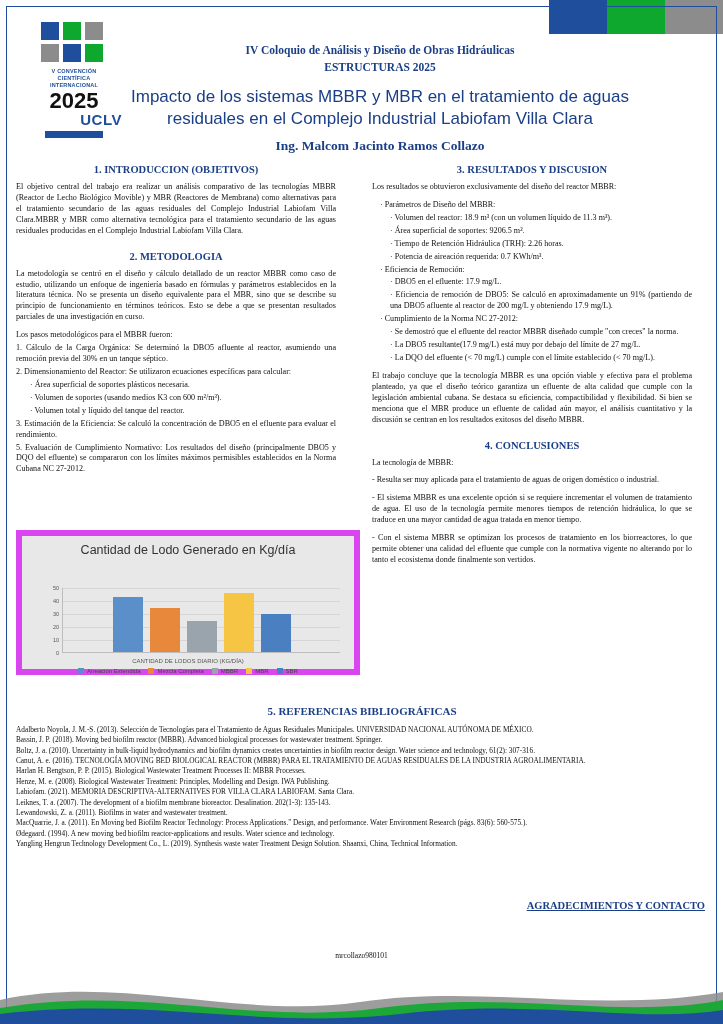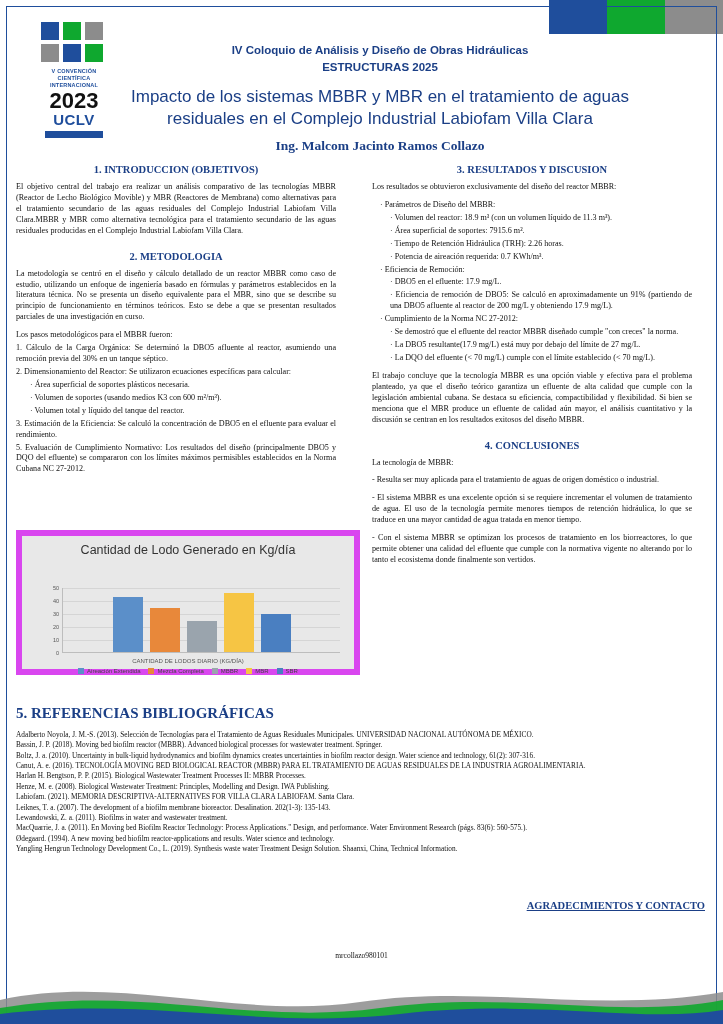--- a/index.html
+++ b/index.html
@@ -37,28 +37,28 @@
     font-family:"Liberation Sans", sans-serif;
     font-size:5.5px; color:#1f4e9c; font-weight:bold; line-height:1.25;
     margin-top:2px; letter-spacing:.2px;
   }
   .logo-year {
     font-family:"Liberation Sans", sans-serif;
     font-weight:bold; font-size:22px; color:#111; line-height:1; margin-top:1px;
   }
   .logo-uclv {
     font-family:"Liberation Sans", sans-serif;
-    font-weight:bold; font-size:15px; color:#1f4e9c; line-height:1; letter-spacing:.5px;
+    font-weight:bold; font-size:15px; color:#1f4e9c; line-height:1; letter-spacing:.5px;text-align:right;
   }
   .logo-bar { width:58px; height:7px; background:#1f4e9c; margin:4px auto 0; }
 
   
   .hdr { position:absolute; left:120px; top:42px; width:520px; text-align:center; }
   .hdr-line1 {
-    font-family:Liberation Sans, sans-serif; font-weight:bold;
+    font-family:Liberation Serif, serif; font-weight:bold;
     font-size:11.5px; color:#1b3f86; line-height:1.5;
   }
   .hdr-title {
     font-family:"Liberation Sans", sans-serif;
     font-size:17px; color:#1b3f86; line-height:1.35; margin-top:9px;
   }
   .hdr-author {
     font-family:"Liberation Serif", serif; font-weight:bold;
     font-size:13.5px; color:#1b3f86; margin-top:7px;
   }
@@ -108,22 +108,22 @@
   .legend {
     position:absolute; left:0; right:0; top:132px;
     display:flex; justify-content:center; gap:8px;
     font-family:"Liberation Sans", sans-serif; font-size:6px; color:#444;
   }
   .legend span.sw { display:inline-block; width:6px; height:6px; margin-right:3px; vertical-align:-1px;}
 
   
   .refs { position:absolute; left:16px; top:705px; width:692px; }
   .refs-title {
-    text-align:left; font-family:"Liberation Serif", serif; font-weight:bold;
-    color:#1b3f86; font-size:15px; margin-bottom:8px;
+    text-align:center; font-family:"Liberation Serif", serif; font-weight:bold;
+    color:#1b3f86; font-size:11px; margin-bottom:8px;
   }
   .ref-item { font-size:7.3px; line-height:1.42; color:#111; }
 
   
   .contact-title {
     position:absolute; right:18px; top:900px; font-weight:bold;
     font-family:"Liberation Serif", serif; color:#1b3f86; font-size:10.5px;
     text-decoration:underline;
   }
   .contact-mail {
@@ -152,21 +152,21 @@
     <div class="sq" style="left:44px;top:0;background:#8c8c8c;"></div>
     <div class="sq" style="left:0;top:22px;background:#8c8c8c;"></div>
     <div class="sq" style="left:22px;top:22px;background:#1f4e9c;"></div>
     <div class="sq" style="left:44px;top:22px;background:#0fa82f;"></div>
   </div>
   <div class="logo-text">
     <div>V CONVENCIÓN</div>
     <div>CIENTÍFICA</div>
     <div>INTERNACIONAL</div>
   </div>
-  <div class="logo-year">2023</div>
+  <div class="logo-year">2025</div>
   <div class="logo-uclv">UCLV</div>
   <div class="logo-bar"></div>
 </div>
 
 <div class="hdr">
   <div class="hdr-line1">IV Coloquio de Análisis y Diseño de Obras Hidráulicas</div>
   <div class="hdr-line1">ESTRUCTURAS 2025</div>
   <div class="hdr-title">Impacto de los sistemas MBBR y MBR en el tratamiento de aguas residuales en el Complejo Industrial Labiofam Villa Clara</div>
   <div class="hdr-author">Ing. Malcom Jacinto Ramos Collazo</div>
 </div>
@@ -185,21 +185,21 @@
   <p class="body tight" style="padding-left:14px">· Volumen total y líquido del tanque del reactor.</p>
   <p class="body tight">3. Estimación de la Eficiencia: Se calculó la concentración de DBO5 en el efluente para evaluar el rendimiento.</p>
   <p class="body">5. Evaluación de Cumplimiento Normativo: Los resultados del diseño (principalmente DBO5 y DQO del efluente) se compararon con los límites máximos permisibles establecidos en la Norma Cubana NC 27-2012.</p>
 </div>
 
 <div class="col col-right">
   <div class="sec-title">3. RESULTADOS Y DISCUSION</div>
   <p class="body">Los resultados se obtuvieron exclusivamente del diseño del reactor MBBR:</p>
   <p class="body tight" style="padding-left:8px">· Parámetros de Diseño del MBBR:</p>
   <p class="body tight" style="padding-left:18px">· Volumen del reactor: 18.9 m³ (con un volumen líquido de 11.3 m³).</p>
-  <p class="body tight" style="padding-left:18px">· Área superficial de soportes: 7915.6 m².</p>
+  <p class="body tight" style="padding-left:18px">· Área superficial de soportes: 9206.5 m².</p>
   <p class="body tight" style="padding-left:18px">· Tiempo de Retención Hidráulica (TRH): 2.26 horas.</p>
   <p class="body tight" style="padding-left:18px">· Potencia de aireación requerida: 0.7 KWh/m³.</p>
   <p class="body tight" style="padding-left:8px">· Eficiencia de Remoción:</p>
   <p class="body tight" style="padding-left:18px">· DBO5 en el efluente: 17.9 mg/L.</p>
   <p class="body tight" style="padding-left:18px">· Eficiencia de remoción de DBO5: Se calculó en aproximadamente un 91% (partiendo de una DBO5 afluente al reactor de 200 mg/L y obteniendo 17.9 mg/L).</p>
   <p class="body tight" style="padding-left:8px">· Cumplimiento de la Norma NC 27-2012:</p>
   <p class="body tight" style="padding-left:18px">· Se demostró que el efluente del reactor MBBR diseñado cumple "con creces" la norma.</p>
   <p class="body tight" style="padding-left:18px">· La DBO5 resultante(17.9 mg/L) está muy por debajo del límite de 27 mg/L.</p>
   <p class="body" style="padding-left:18px">· La DQO del efluente (&lt; 70 mg/L) cumple con el límite establecido (&lt; 70 mg/L).</p>
   <p class="body">El trabajo concluye que la tecnología MBBR es una opción viable y efectiva para el problema planteado, ya que el diseño teórico garantiza un efluente de alta calidad que cumple con la legislación ambiental cubana. Se destaca su eficiencia, compactibilidad y flexibilidad. Si bien se menciona que el MBR produce un efluente de calidad aún mayor, el análisis cuantitativo y la discusión se centran en los resultados exitosos del diseño MBBR.</p>

